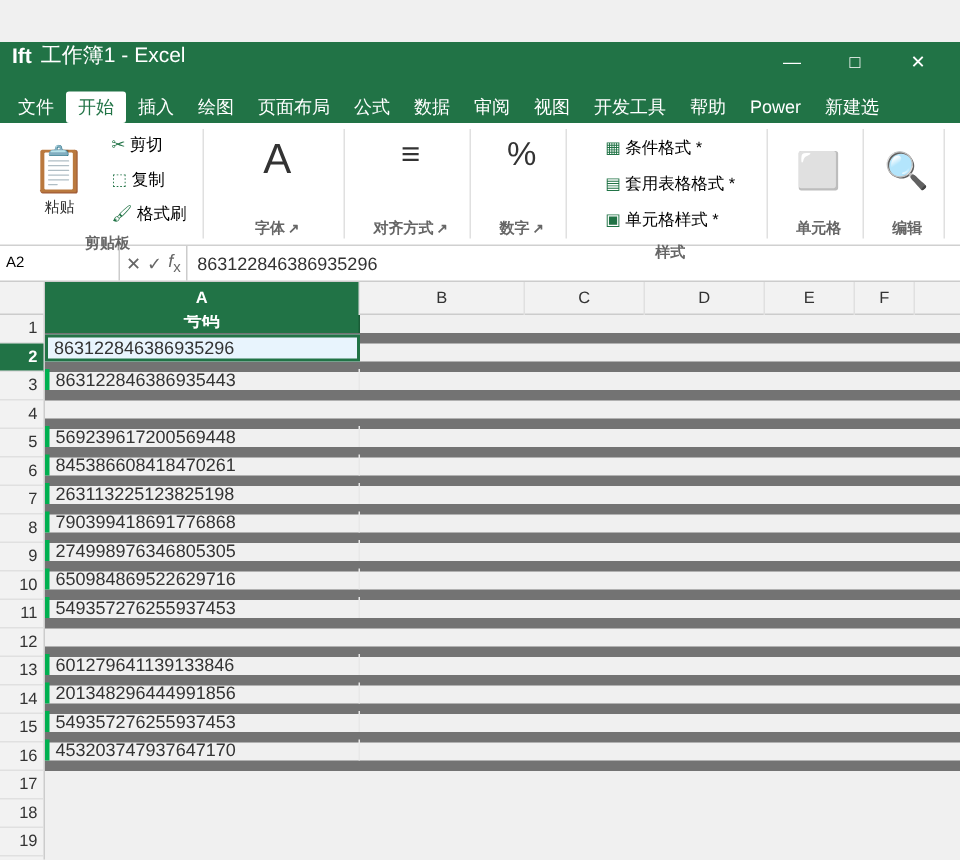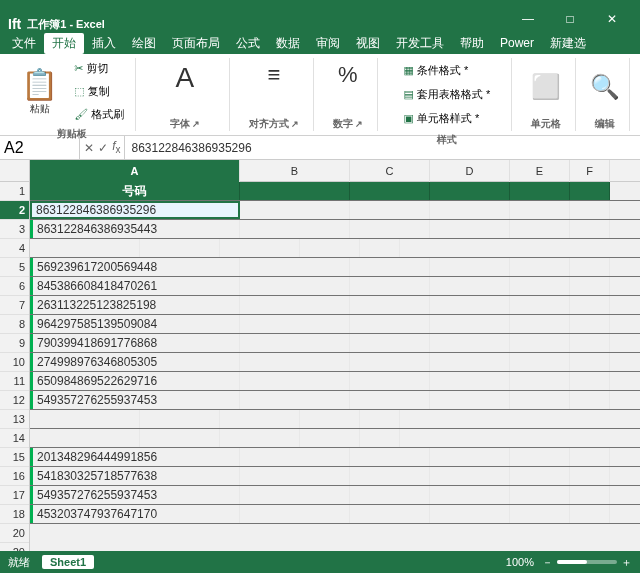--- a/index.html
+++ b/index.html
@@ -3,28 +3,29 @@
   <meta charset="utf-8">
   <style>
     * { margin: 0; padding: 0; box-sizing: border-box; }
     body { font-family: 'Microsoft YaHei', Arial, sans-serif; font-size: 12px; background: #f0f0f0; width: 640px; height: 573px; overflow: hidden; }
 
     
     .title-bar {
       height: 32px;
       background: #217346;
       display: flex;
-      align-items: flex-end;
+      align-items: flex-start;
       justify-content: space-between;
       padding: 0 8px;
       color: white;
+      margin-top: 28px;
     }
     .title-bar-left { display: flex; align-items: center; gap: 6px; }
     .title-bar-logo { font-weight: bold; font-size: 14px; color: white; }
-    .title-bar-title { font-size: 11px; color: white; font-weight: bold; }
+    .title-bar-title { font-size: 14px; color: white; }
     .title-bar-controls { display: flex; gap: 2px; }
     .title-bar-btn { width: 40px; height: 26px; background: transparent; border: none; color: white; cursor: pointer; font-size: 12px; display: flex; align-items: center; justify-content: center; }
 
     
     .menu-bar {
       height: 22px;
       background: #217346;
       display: flex;
       align-items: center;
       padding: 0 4px;
@@ -97,21 +98,21 @@
       padding: 0 4px;
       font-size: 12px;
       display: flex;
       align-items: center;
       height: 100%;
     }
     .cell-ref-input {
       border: none;
       outline: none;
       width: 100%;
-      font-size: 16px;
+      font-size: 10px;
       background: transparent;
     }
     .formula-bar-icons {
       display: flex;
       align-items: center;
       padding: 0 4px;
       gap: 4px;
       border-right: 1px solid #ccc;
       height: 100%;
     }
@@ -193,21 +194,22 @@
     .col-header-f { width: 40px; }
 
     
     .grid-body {
       overflow: hidden;
       flex: 1;
     }
     .grid-row {
       display: flex;
       height: 19px;
-      border-bottom: 1px solid #737373;
+      border-bottom: 7px solid #737373;
+      align-items: flex-end;
     }
     .grid-cell {
       border-right: 1px solid #e8e8e8;
       padding: 0 4px;
       display: flex;
       align-items: center;
       font-size: 12px;
       color: #333;
       overflow: hidden;
       white-space: nowrap;
@@ -408,21 +410,21 @@
     <div class="row-header">9</div>
     <div class="row-header">10</div>
     <div class="row-header">11</div>
     <div class="row-header">12</div>
     <div class="row-header">13</div>
     <div class="row-header">14</div>
     <div class="row-header">15</div>
     <div class="row-header">16</div>
     <div class="row-header">17</div>
     <div class="row-header">18</div>
-    <div class="row-header">20</div>
+    <div class="row-header">19</div>
     <div class="row-header">20</div>
 
   </div>
 
   <div class="spreadsheet-container">
 
     <div class="col-headers">
       <div class="col-header col-header-a active">A</div>
       <div class="col-header col-header-b">B</div>
       <div class="col-header col-header-c">C</div>
@@ -483,28 +485,20 @@
       </div>
       <div class="grid-row">
         <div class="grid-cell cell-a has-indicator">263113225123825198</div>
         <div class="grid-cell cell-b"></div>
           <div class="grid-cell cell-c"></div>
           <div class="grid-cell cell-d"></div>
           <div class="grid-cell cell-e"></div>
           <div class="grid-cell cell-f"></div>
       </div>
       <div class="grid-row">
-        <div class="grid-cell cell-a has-indicator">964297585139509084</div>
-        <div class="grid-cell cell-b"></div>
-          <div class="grid-cell cell-c"></div>
-          <div class="grid-cell cell-d"></div>
-          <div class="grid-cell cell-e"></div>
-          <div class="grid-cell cell-f"></div>
-      </div>
-      <div class="grid-row">
         <div class="grid-cell cell-a has-indicator">790399418691776868</div>
         <div class="grid-cell cell-b"></div>
           <div class="grid-cell cell-c"></div>
           <div class="grid-cell cell-d"></div>
           <div class="grid-cell cell-e"></div>
           <div class="grid-cell cell-f"></div>
       </div>
       <div class="grid-row">
         <div class="grid-cell cell-a has-indicator">274998976346805305</div>
         <div class="grid-cell cell-b"></div>
@@ -530,36 +524,29 @@
           <div class="grid-cell cell-f"></div>
       </div>
       <div class="grid-row">
         <div class="grid-cell cell-b"></div>
           <div class="grid-cell cell-c"></div>
           <div class="grid-cell cell-d"></div>
           <div class="grid-cell cell-e"></div>
           <div class="grid-cell cell-f"></div>
       </div>
       <div class="grid-row">
+        <div class="grid-cell cell-a has-indicator">601279641139133846</div>
         <div class="grid-cell cell-b"></div>
           <div class="grid-cell cell-c"></div>
           <div class="grid-cell cell-d"></div>
           <div class="grid-cell cell-e"></div>
           <div class="grid-cell cell-f"></div>
       </div>
       <div class="grid-row">
         <div class="grid-cell cell-a has-indicator">201348296444991856</div>
-        <div class="grid-cell cell-b"></div>
-          <div class="grid-cell cell-c"></div>
-          <div class="grid-cell cell-d"></div>
-          <div class="grid-cell cell-e"></div>
-          <div class="grid-cell cell-f"></div>
-      </div>
-      <div class="grid-row">
-        <div class="grid-cell cell-a has-indicator">541830325718577638</div>
         <div class="grid-cell cell-b"></div>
           <div class="grid-cell cell-c"></div>
           <div class="grid-cell cell-d"></div>
           <div class="grid-cell cell-e"></div>
           <div class="grid-cell cell-f"></div>
       </div>
       <div class="grid-row">
         <div class="grid-cell cell-a has-indicator">549357276255937453</div>
         <div class="grid-cell cell-b"></div>
           <div class="grid-cell cell-c"></div>

